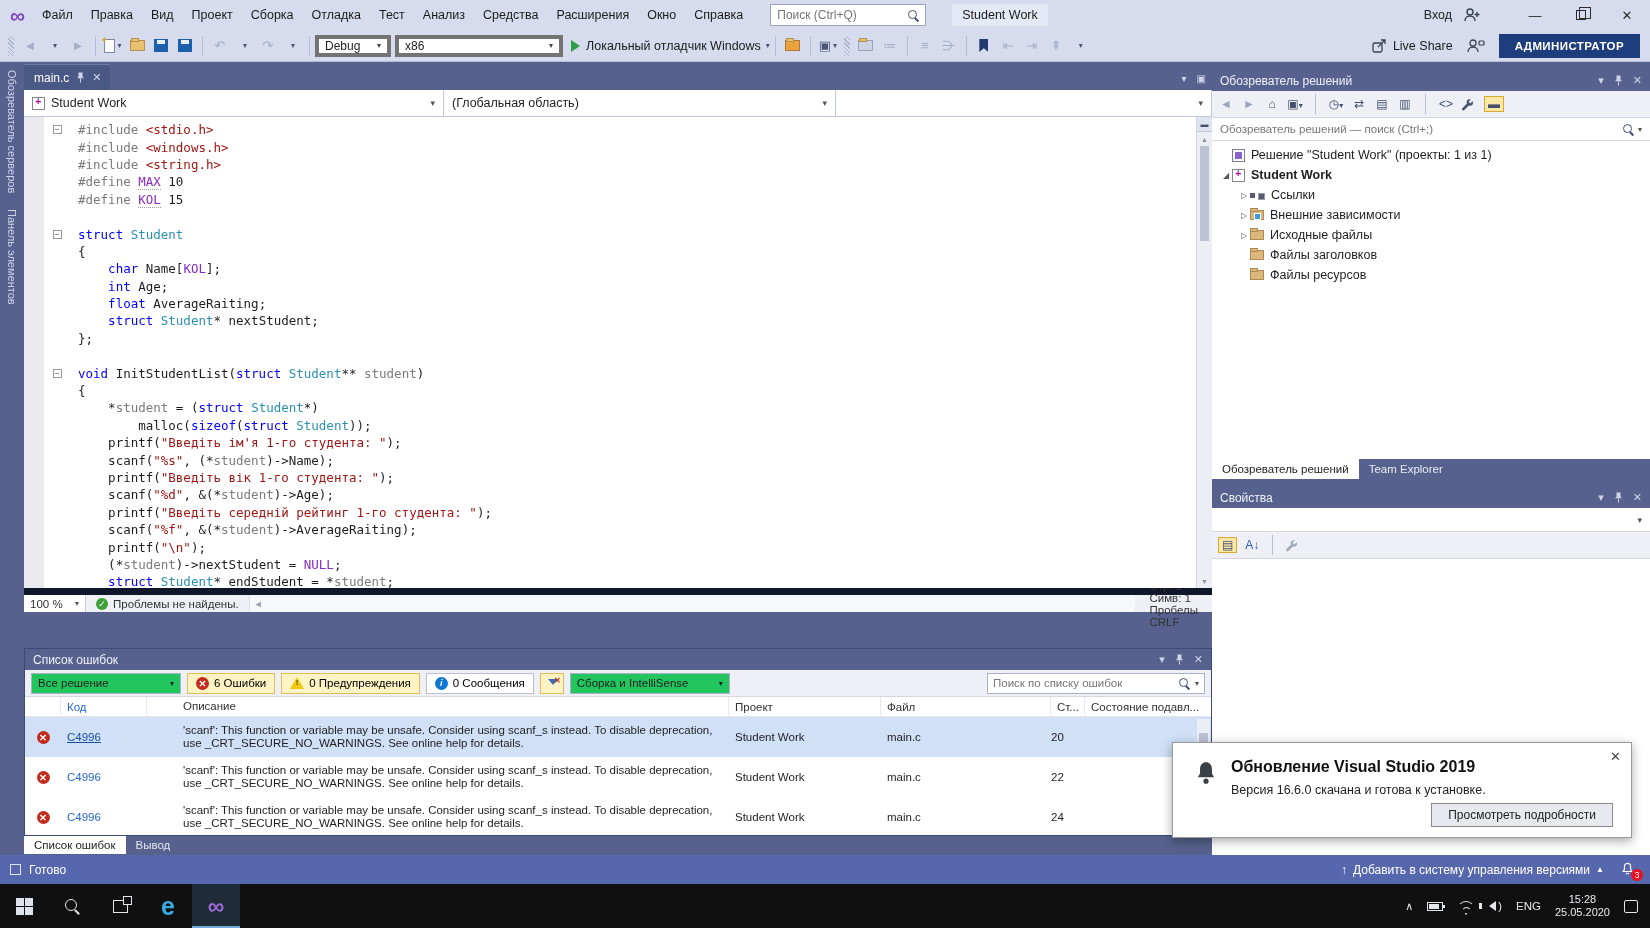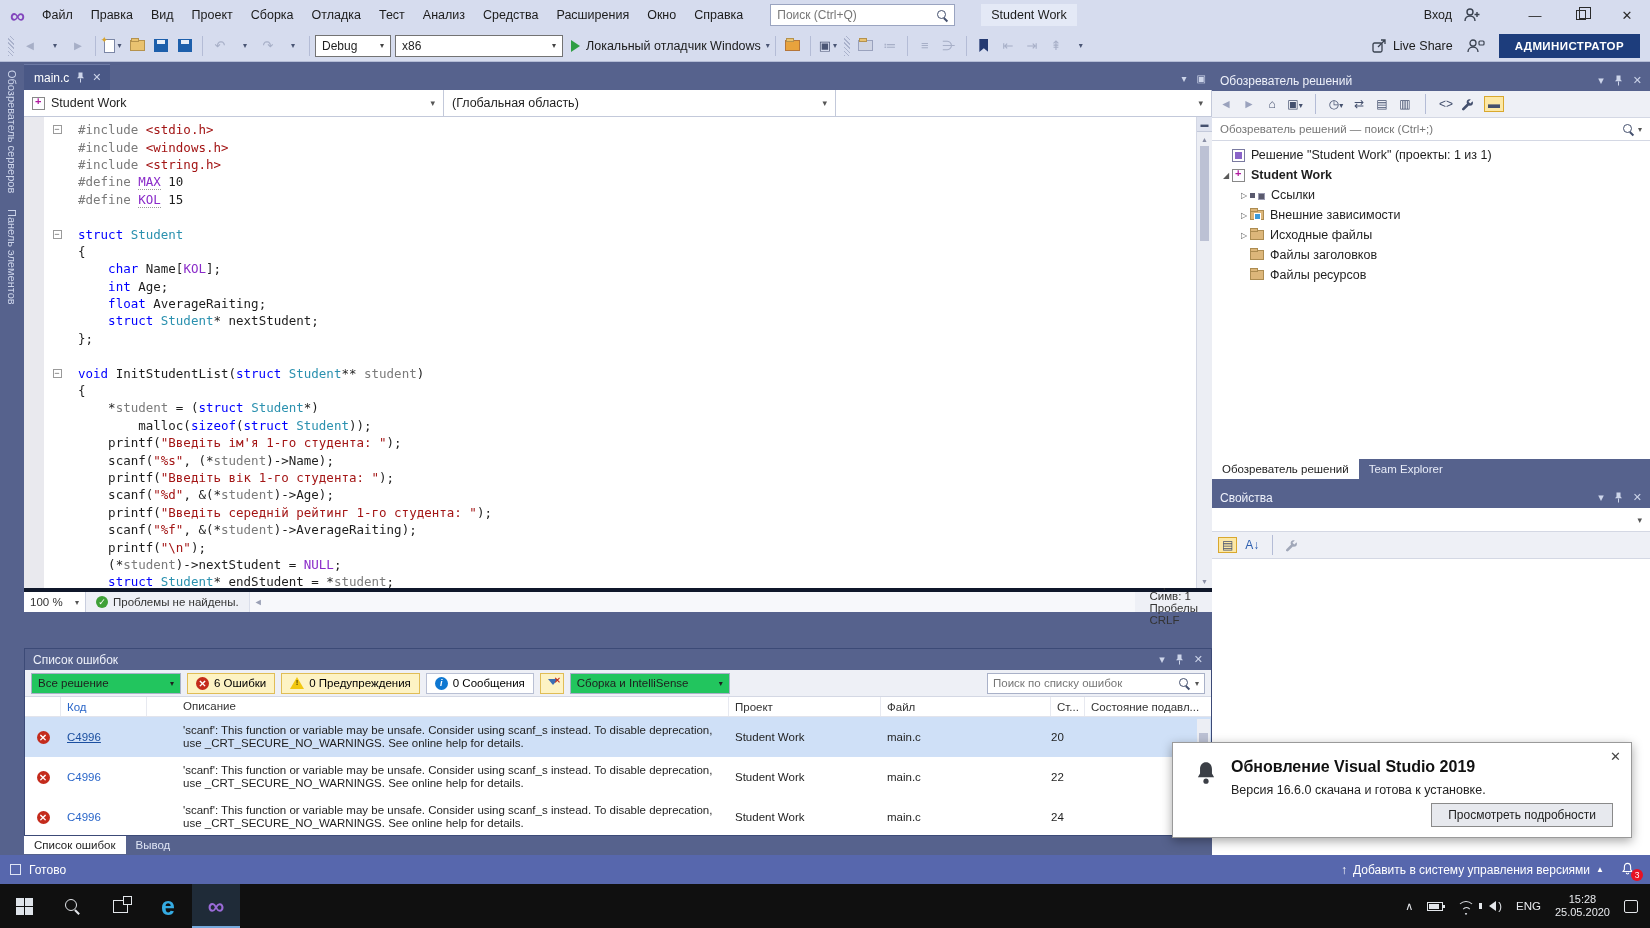--- a/index.html
+++ b/index.html
@@ -5,41 +5,41 @@
   * { margin:0; padding:0; box-sizing:border-box; }
   html,body { width:1650px; height:928px; overflow:hidden; background:#000; }
   body { font-family:"Liberation Sans", sans-serif; font-size:12px; color:#1e1e1e; }
   #app { position:relative; width:1650px; height:928px; background:#56628d; overflow:hidden; }
 
   
   .titlebar { height:30px; background:#d6dcee; display:flex; align-items:center; padding-left:6px; }
   .vs-logo { color:#8347bd; font-size:21px; font-weight:bold; margin:0 8px 0 4px; line-height:1; }
   .menubar { display:flex; align-items:center; }
   .menu-item { padding:4px 9px; font-size:12.5px; color:#1b1b1b; cursor:default; }
-  .global-search { width:185px; height:22px; background:#fff; border:1px solid #9aa4c0; display:flex; align-items:center; padding:0 6px; margin-left:18px; }
+  .global-search { width:156px; height:22px; background:#fff; border:1px solid #9aa4c0; display:flex; align-items:center; padding:0 6px; margin-left:18px; }
   .global-search .ph { color:#767676; flex:1; font-size:12px; }
   .mag-icon { position:relative; width:11px; height:11px; display:inline-block; }
   .mag-icon::before { content:""; position:absolute; left:0; top:0; width:7px; height:7px; border:1.5px solid #44506e; border-radius:50%; }
   .mag-icon::after { content:""; position:absolute; left:7px; top:7px; width:5px; height:1.6px; background:#44506e; transform:rotate(45deg); transform-origin:left center; }
   .win-title { margin-left:26px; padding:4px 10px; background:#e4e9f6; font-size:12.5px; color:#1b1b1b; }
   .tb-right { margin-left:auto; display:flex; align-items:center; height:100%; }
   .signin { font-size:12.5px; margin-right:10px; }
   .person-plus { width:20px; height:16px; margin-right:30px; }
   .caption-btn { width:46px; height:30px; display:flex; align-items:center; justify-content:center; font-size:13px; color:#2b2b2b; }
   .restore-glyph { position:relative; width:10px; height:10px; border:1px solid #2b2b2b; background:#d6dcee; }
   .restore-glyph::before { content:""; position:absolute; left:2px; top:-4px; width:10px; height:10px; border:1px solid #2b2b2b; }
 
   
   .toolbar { height:32px; background:#d6dcee; border-bottom:1px solid #b4bcd6; display:flex; align-items:center; padding-left:4px; position:relative; }
   .grip { width:6px; height:20px; margin:0 4px; background:repeating-linear-gradient(45deg,#aab2cc 0 1px,transparent 1px 3px); }
   .tbtn { height:24px; min-width:22px; display:flex; align-items:center; justify-content:center; margin:0 1px; color:#4a5574; font-size:13px; }
   .tbtn.dis { color:#a7afc7; }
   .tsep { width:1px; height:20px; background:#b4bcd6; margin:0 5px; }
   .tb-caret { font-size:8px; color:#4a5574; margin-left:2px; }
-  .combo { height:22px; background:#fff; border:1px solid #737373; display:flex; align-items:center; padding:0 6px; font-size:12px; }
+  .combo { height:22px; background:#fff; border:4px solid #737373; display:flex; align-items:center; padding:0 6px; font-size:12px; }
   .combo .caret { margin-left:auto; font-size:8px; color:#444; padding-left:10px; }
   .run-btn { display:flex; align-items:center; margin-left:8px; font-size:12.5px; color:#1b1b1b; }
   .play { width:0; height:0; border-left:9px solid #2f9e44; border-top:6px solid transparent; border-bottom:6px solid transparent; margin-right:6px; }
   .icon-save { width:14px; height:13px; background:#1d5fab; position:relative; }
   .icon-save::before { content:""; position:absolute; top:1px; left:3px; right:3px; height:4px; background:#e8eef8; }
   .icon-folder { width:15px; height:11px; background:#e9c270; border:1px solid #b5924d; position:relative; }
   .icon-folder::before { content:""; position:absolute; top:-3px; left:0; width:6px; height:2px; background:#e9c270; border:1px solid #b5924d; }
   .icon-page { width:11px; height:14px; background:#fff; border:1px solid #7c87a6; position:relative; }
   .icon-page::after { content:"✦"; position:absolute; left:-5px; top:-5px; color:#d9a42b; font-size:9px; }
   .bookmark { width:9px; height:13px; background:#243a72; clip-path:polygon(0 0,100% 0,100% 100%,50% 72%,0 100%); }
@@ -75,21 +75,21 @@
   .tk-pp { color:#7a7a7a; } .tk-str { color:#a31515; } .tk-kw { color:#0000ff; }
   .tk-ty { color:#2b91af; } .tk-mac { color:#8a2bc9; } .tk-gy { color:#7b7b7b; }
   .tk-macd { color:#8a2bc9; border-bottom:1px dotted #999; } .tk-num { color:#1e1e1e; } .tk-df { color:#1e1e1e; }
   .v-scrollbar { position:absolute; top:0; right:0; bottom:0; width:16px; background:#eceef4; border-left:1px solid #d3d7e4; }
   .split-handle { height:15px; border-bottom:1px solid #c3c9da; background:#dfe3ef; display:flex; align-items:center; justify-content:center; font-size:8px; color:#44506e; }
   .sb-arrow { height:14px; display:flex; align-items:center; justify-content:center; font-size:7px; color:#8a8fa5; }
   .sb-thumb { margin:0 3px; height:95px; background:#bcc1d4; }
   .v-scrollbar .bottom-arrow { position:absolute; bottom:0; left:0; right:0; }
 
   
-  .editor-status { height:24px; background:#eef0f6; border-top:4px solid #0f172a; display:flex; align-items:center; font-size:11.5px; color:#333; }
+  .editor-status { height:24px; background:#eef0f6; border-top:7px solid #0f172a; display:flex; align-items:center; font-size:11.5px; color:#333; }
   .zoom-combo { width:62px; height:100%; background:#fff; border-right:1px solid #c9cede; display:flex; align-items:center; padding:0 6px; }
   .zoom-combo .caret { margin-left:auto; font-size:8px; color:#555; }
   .health { display:flex; align-items:center; gap:5px; padding:0 10px; }
   .ok-circle { width:12px; height:12px; border-radius:50%; background:#3fa037; color:#fff; font-size:9px; line-height:12px; text-align:center; }
   .h-scroll-track { flex:1; height:100%; background:#f7f8fb; border-left:1px solid #dadeea; display:flex; align-items:center; padding:0 4px; color:#9aa0b5; font-size:9px; }
   .pos-items { display:flex; gap:0;flex-direction:column; }
   .pos-items span { padding:0 14px; }
 
   .panel-gap { height:36px; }
 

